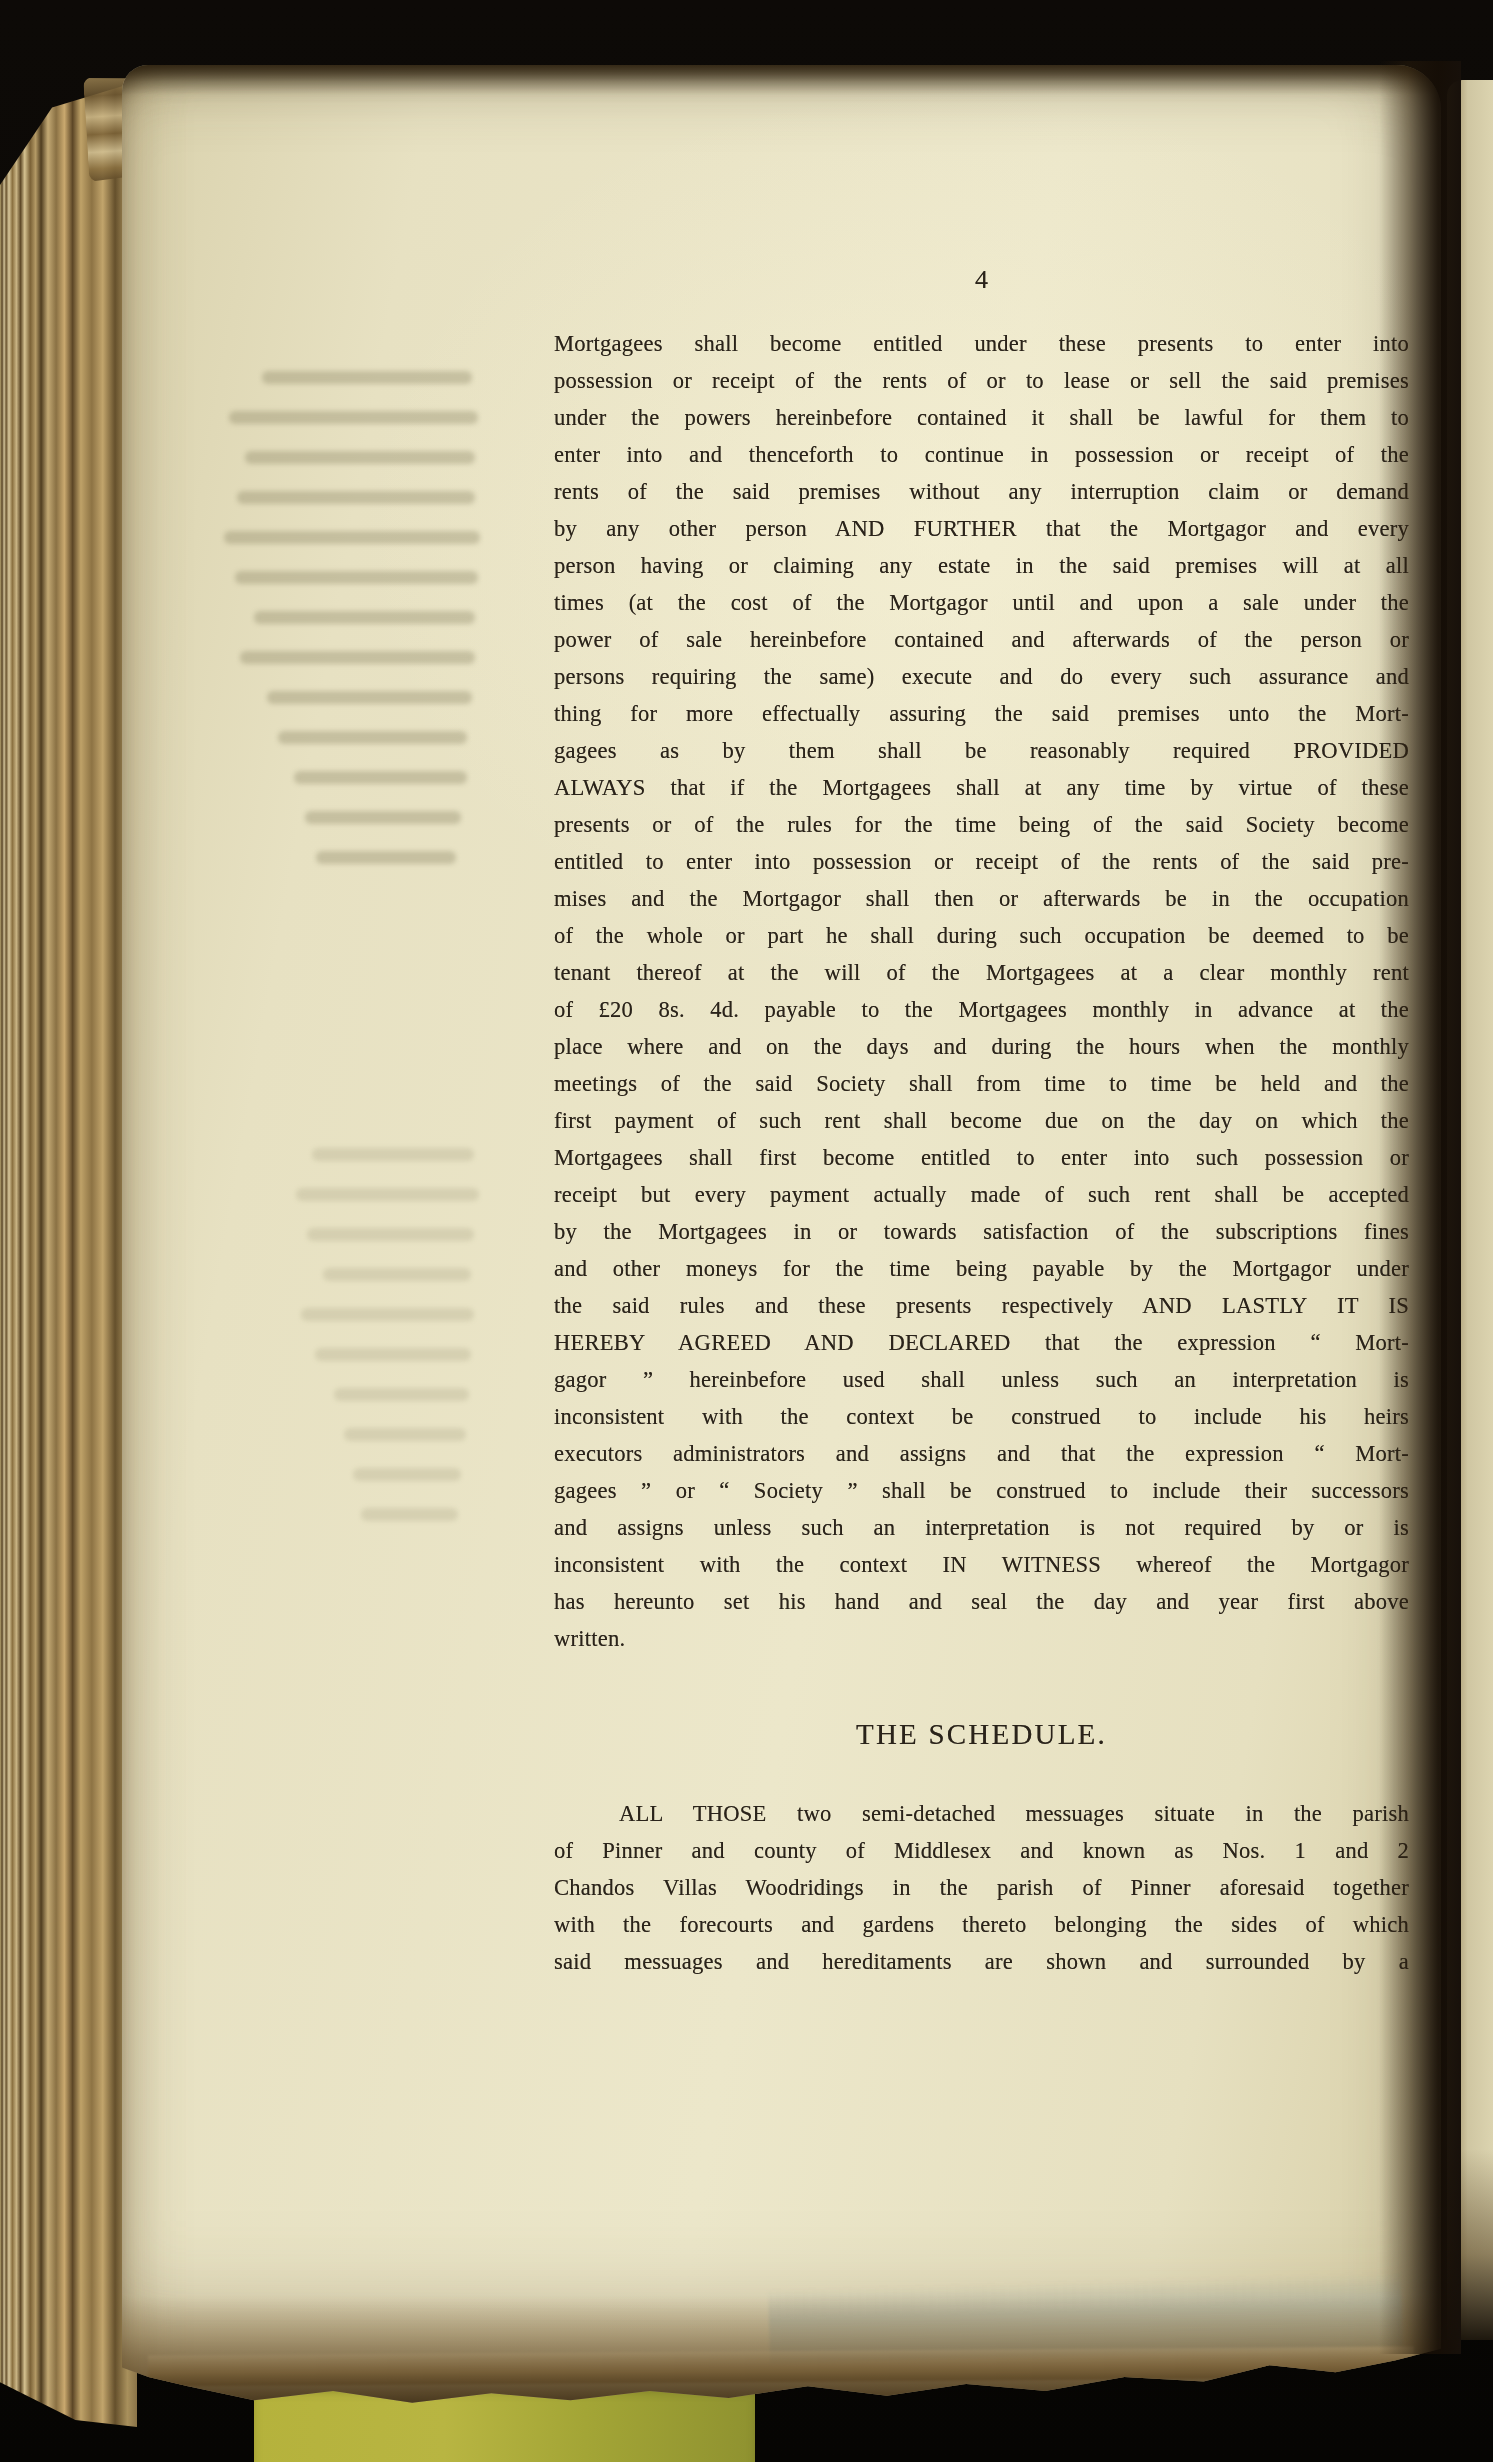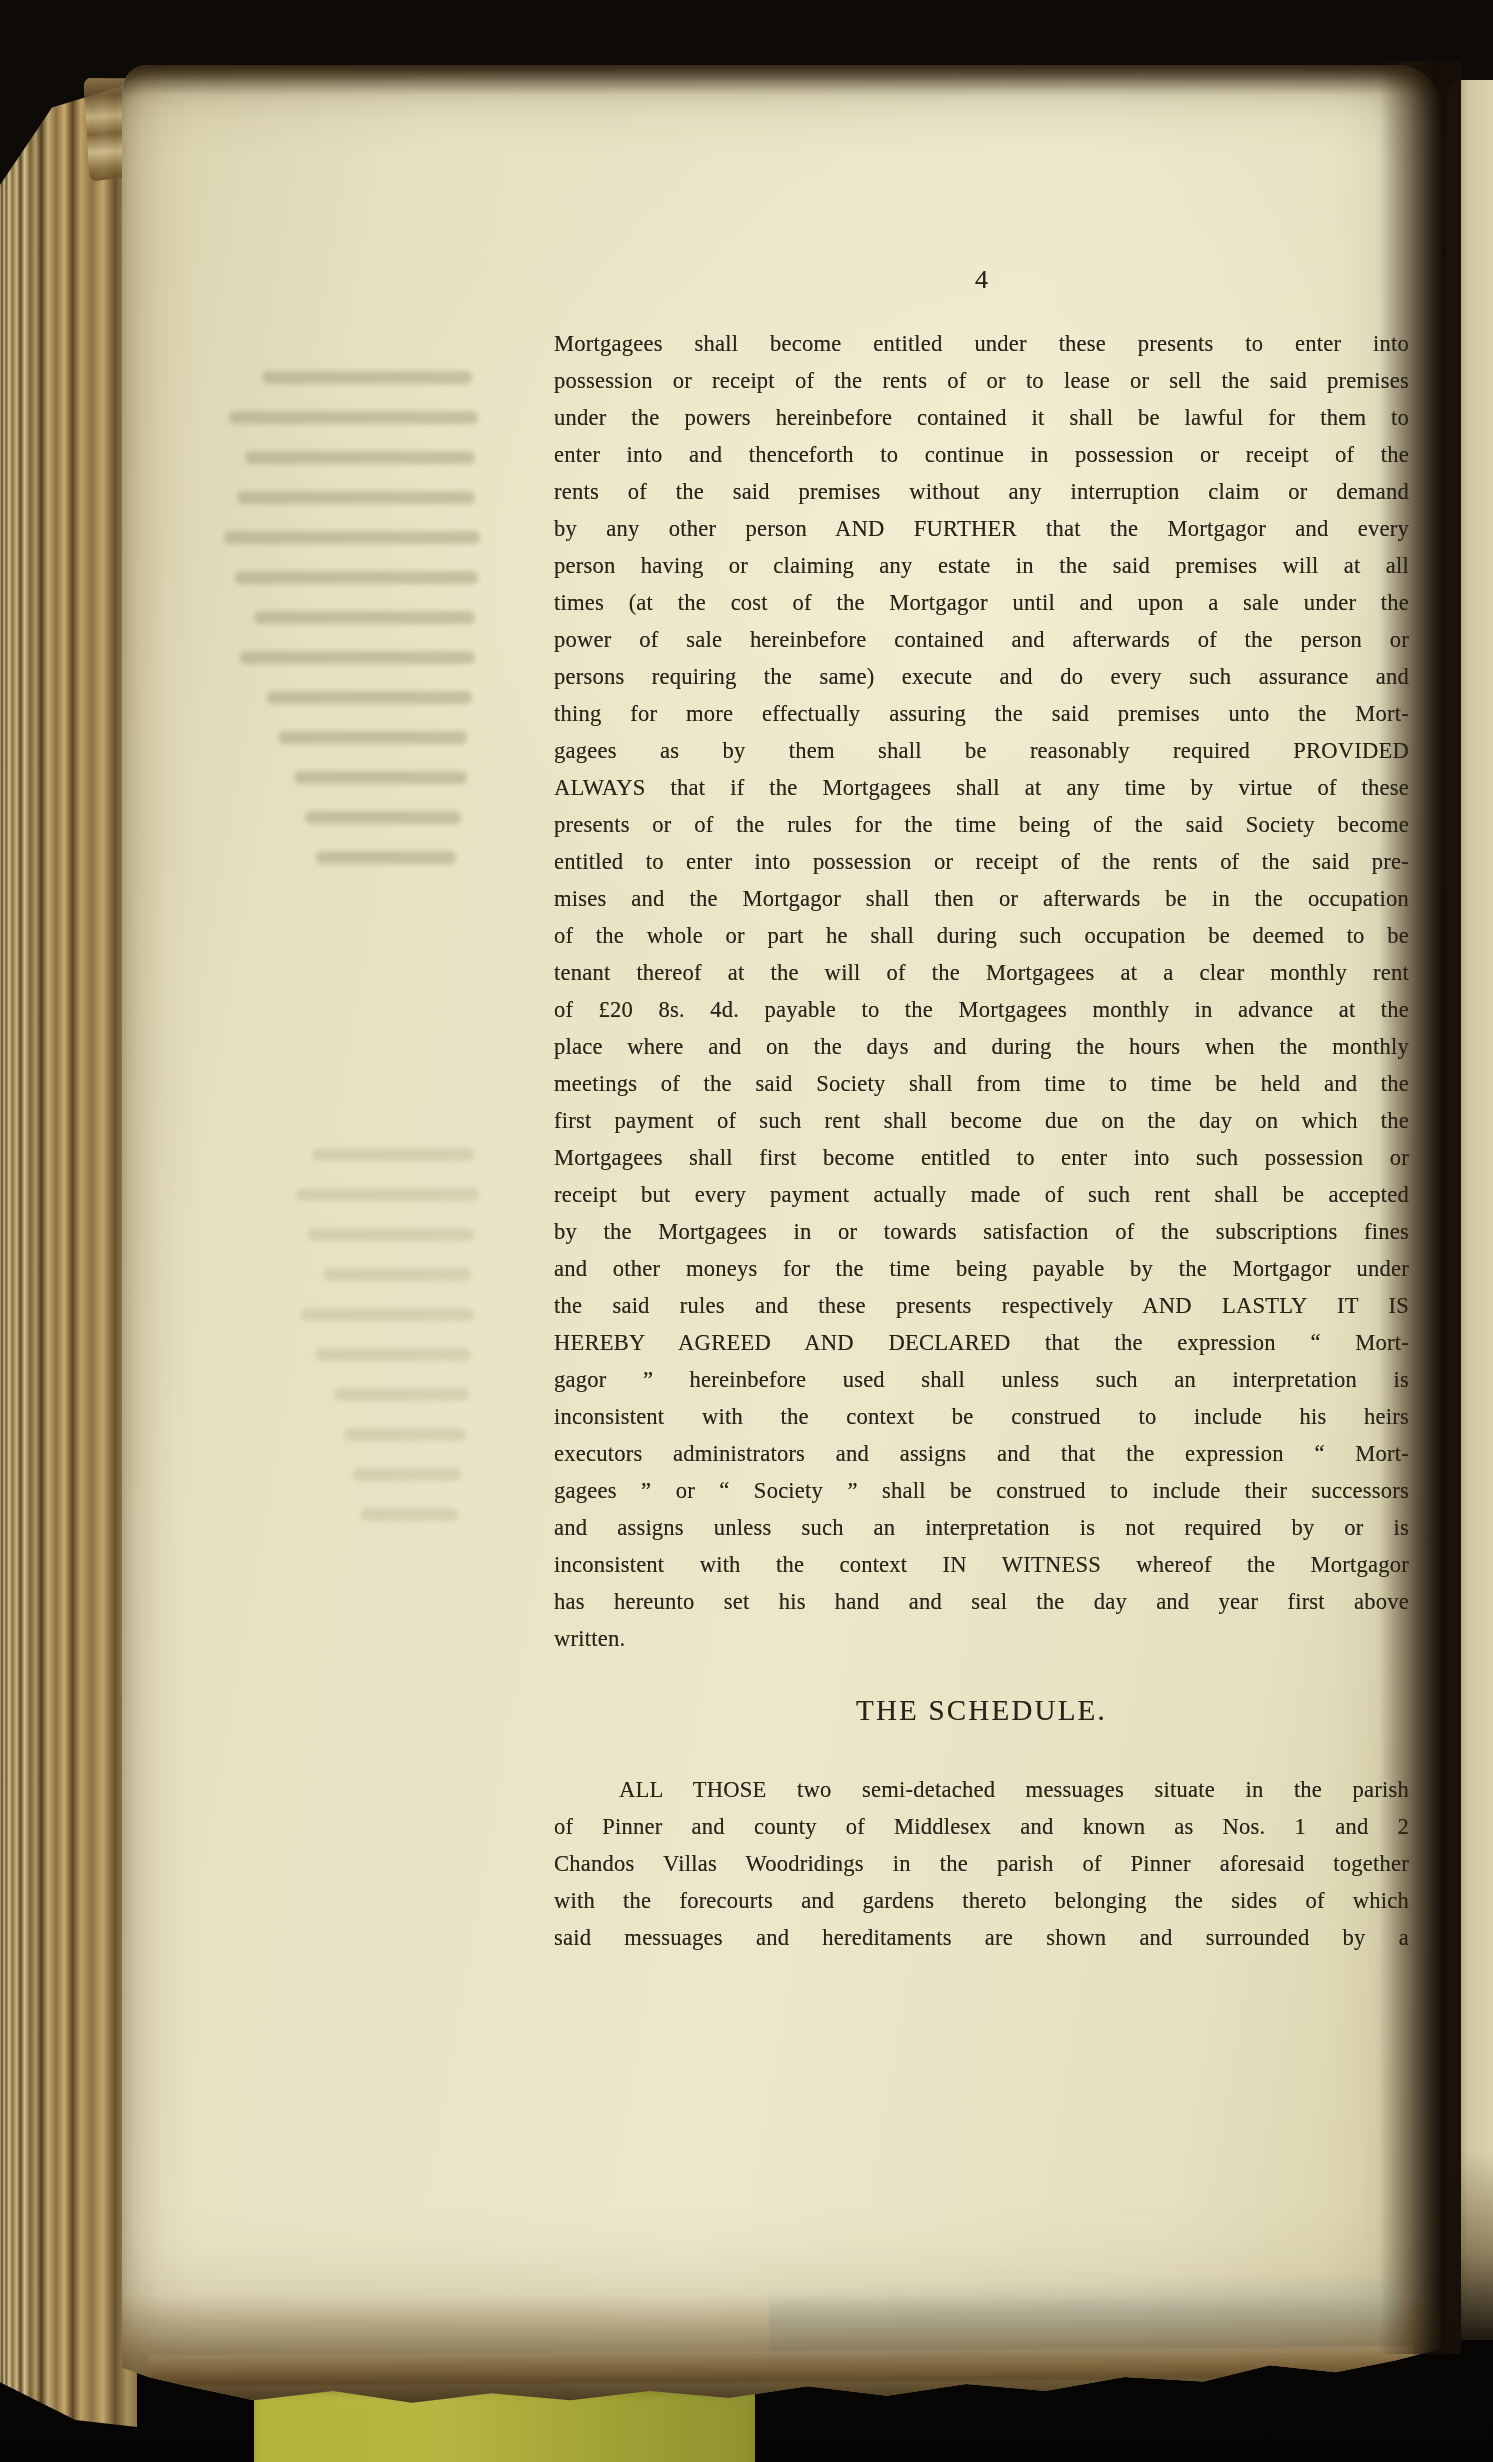--- a/index.html
+++ b/index.html
@@ -68,21 +68,21 @@
   .gl{height:13px;margin-bottom:27px;background:rgba(118,112,80,.30);border-radius:6px;filter:blur(2.6px);}
 
   
   .column{position:absolute;left:432px;top:196px;width:855px;color:var(--c-ink,#2a231a);
     font-family:"Liberation Serif","DejaVu Serif",serif;text-shadow:0 0 0.4px rgba(43,36,27,.55);}
   .pagenum{height:37px;line-height:37px;text-align:center;font-size:26px;}
   .body-block{margin-top:27px;}
   .tline{height:37px;line-height:37px;font-size:22.6px;text-align:justify;text-align-last:justify;letter-spacing:0.2px;white-space:normal;}
   .tline.nojust{text-align:left;text-align-last:left;}
   .tline.indent{text-indent:65px;}
-  .sched-head{margin-top:32px;height:42px;line-height:42px;text-align:center;font-size:29px;letter-spacing:2.2px;}
+  .sched-head{margin-top:56px;height:42px;line-height:42px;text-align:center;font-size:29px;letter-spacing:2.2px;}
   .sched-block{margin-top:40px;}
   .sched-block .tline{height:37px;line-height:37px;}
 </style>
 </head>
 <body>
 
 <div class="scene">
 
   <div class="stack"></div>
   <div class="stack-top"></div>

